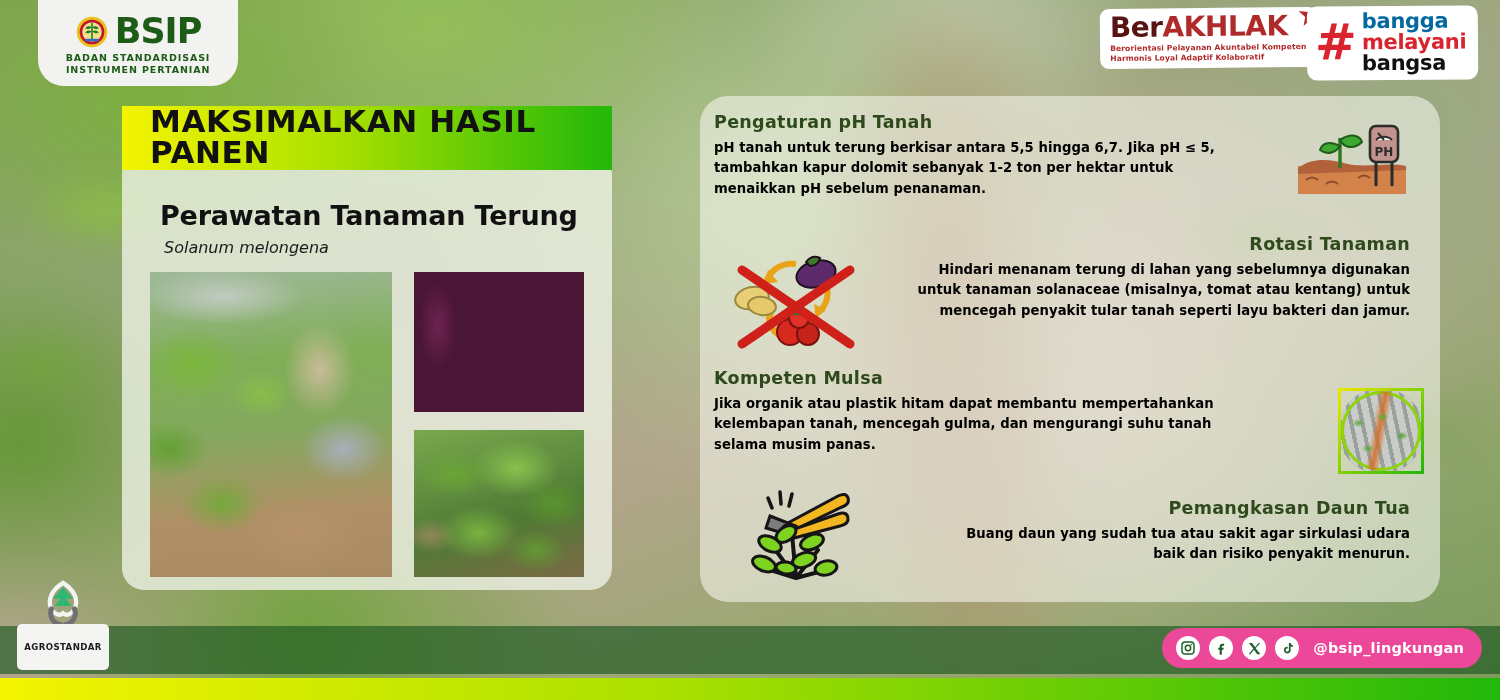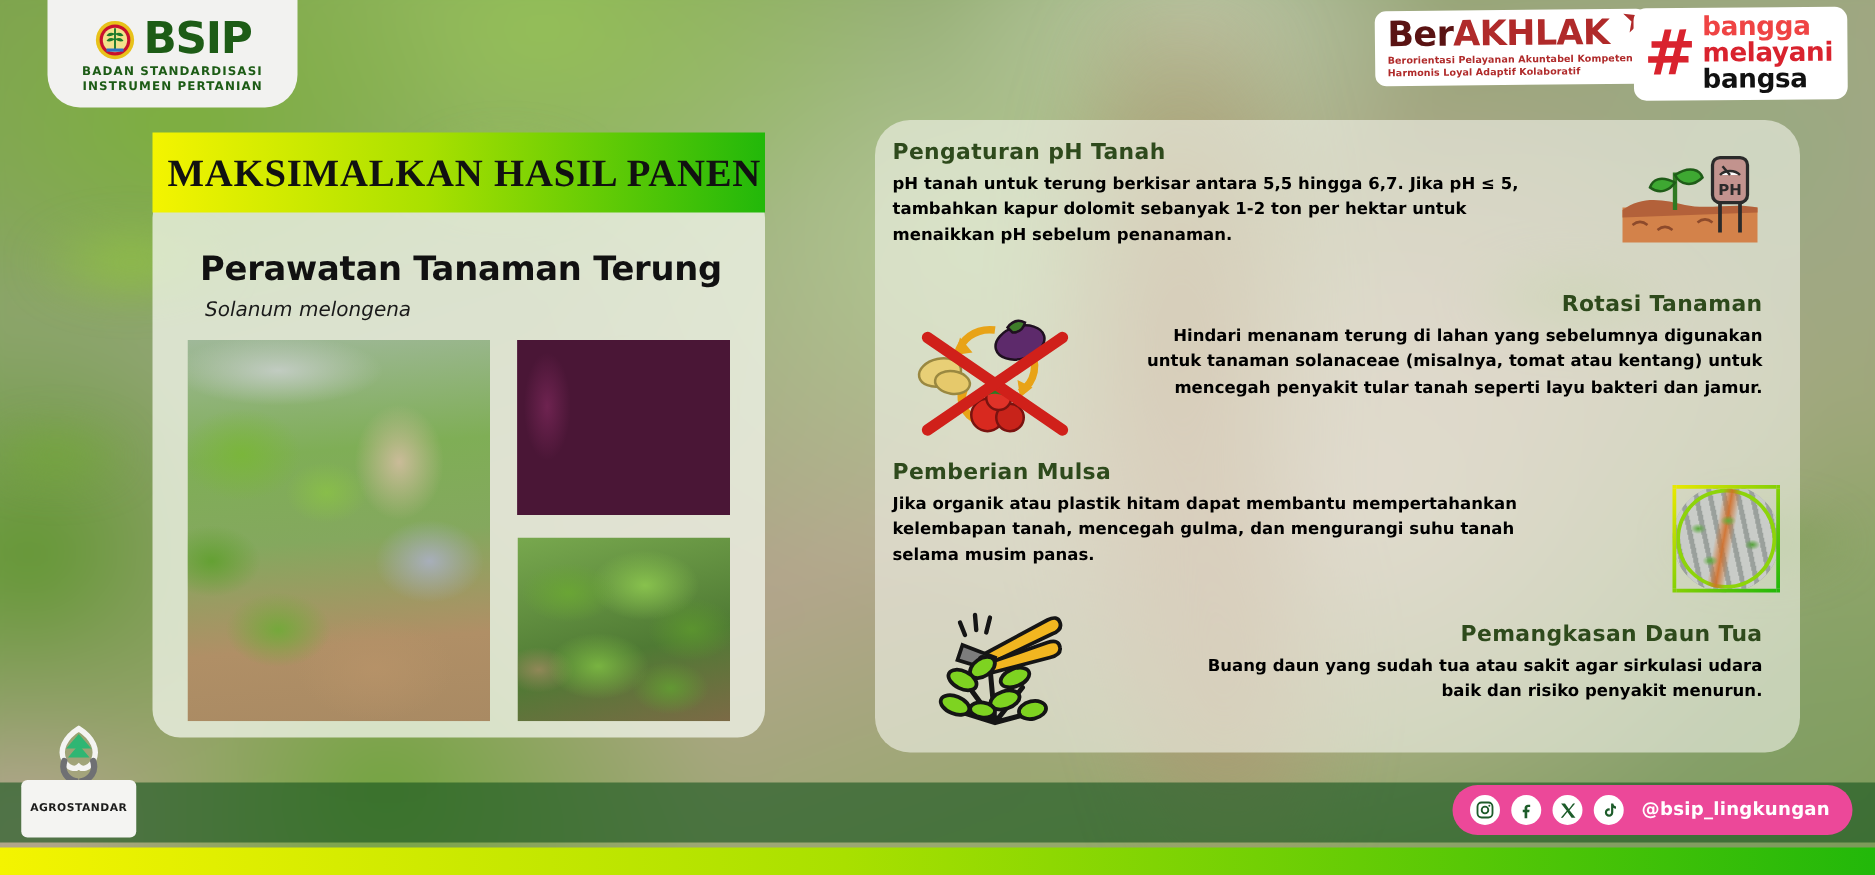--- a/index.html
+++ b/index.html
@@ -94,38 +94,37 @@
 
   .bangga {
     position:absolute; right:22px; top:6px;
     background:#fff; border-radius:10px;
     padding:5px 12px 6px 8px;
     display:flex; align-items:center; gap:5px;
     transform:rotate(-.4deg);
   }
   .hash { font-size:50px; font-weight:bold; color:#d9232e; line-height:.82; }
   .bangga-words { line-height:1.0; }
-  .bw1 { font-size:21px; font-weight:bold; color:#ef4444; letter-spacing:-.3px; }
+  .bw1 { font-size:21px; font-weight:bold; color:#0369a1; letter-spacing:-.3px; }
   .bw2 { font-size:21px; font-weight:bold; color:#d9232e; letter-spacing:-.3px; }
   .bw3 { font-size:21px; font-weight:bold; color:#111; letter-spacing:-.3px; }
 
   
   .left-card {
     position:absolute; left:122px; top:152px;
     width:490px; height:438px;
     background:rgba(240,244,232,.78);
     border-radius:22px;
   }
   .title-banner {
     position:absolute; left:122px; top:106px;
     width:490px; height:64px;
     background:linear-gradient(90deg,#f4f400 0%,#a9e000 45%,#22b80a 100%);
-    display:flex; align-items:center;
-    padding-left:12px;
-    font-family:Liberation Serif, serif;
+    display:flex; align-items:flex-start;
+    padding-left:28px;
   }
   .title-banner h1 {
     font-size:31px; font-weight:bold; color:#111;
     letter-spacing:.6px; line-height:1;
   }
   .subtitle {
     position:absolute; left:160px; top:200px;
     font-size:27px; font-weight:bold; color:#111;
     letter-spacing:-.2px;
   }
@@ -327,21 +326,21 @@
   <h2>Pengaturan pH Tanah</h2>
   <p>pH tanah untuk terung berkisar antara 5,5 hingga 6,7. Jika pH ≤ 5, tambahkan kapur dolomit sebanyak 1-2 ton per hektar untuk menaikkan pH sebelum penanaman.</p>
 </div>
 
 <div class="sec sec-rot">
   <h2>Rotasi Tanaman</h2>
   <p>Hindari menanam terung di lahan yang sebelumnya digunakan untuk tanaman solanaceae (misalnya, tomat atau kentang) untuk mencegah penyakit tular tanah seperti layu bakteri dan jamur.</p>
 </div>
 
 <div class="sec sec-mulsa">
-  <h2>Pemberian Mulsa</h2>
+  <h2>Kompeten Mulsa</h2>
   <p>Jika organik atau plastik hitam dapat membantu mempertahankan kelembapan tanah, mencegah gulma, dan mengurangi suhu tanah selama musim panas.</p>
 </div>
 
 <div class="sec sec-prune">
   <h2>Pemangkasan Daun Tua</h2>
   <p>Buang daun yang sudah tua atau sakit agar sirkulasi udara baik dan risiko penyakit menurun.</p>
 </div>
 
 <div class="icon-box ic-ph">
   <svg viewBox="0 0 112 92" width="112" height="92">

